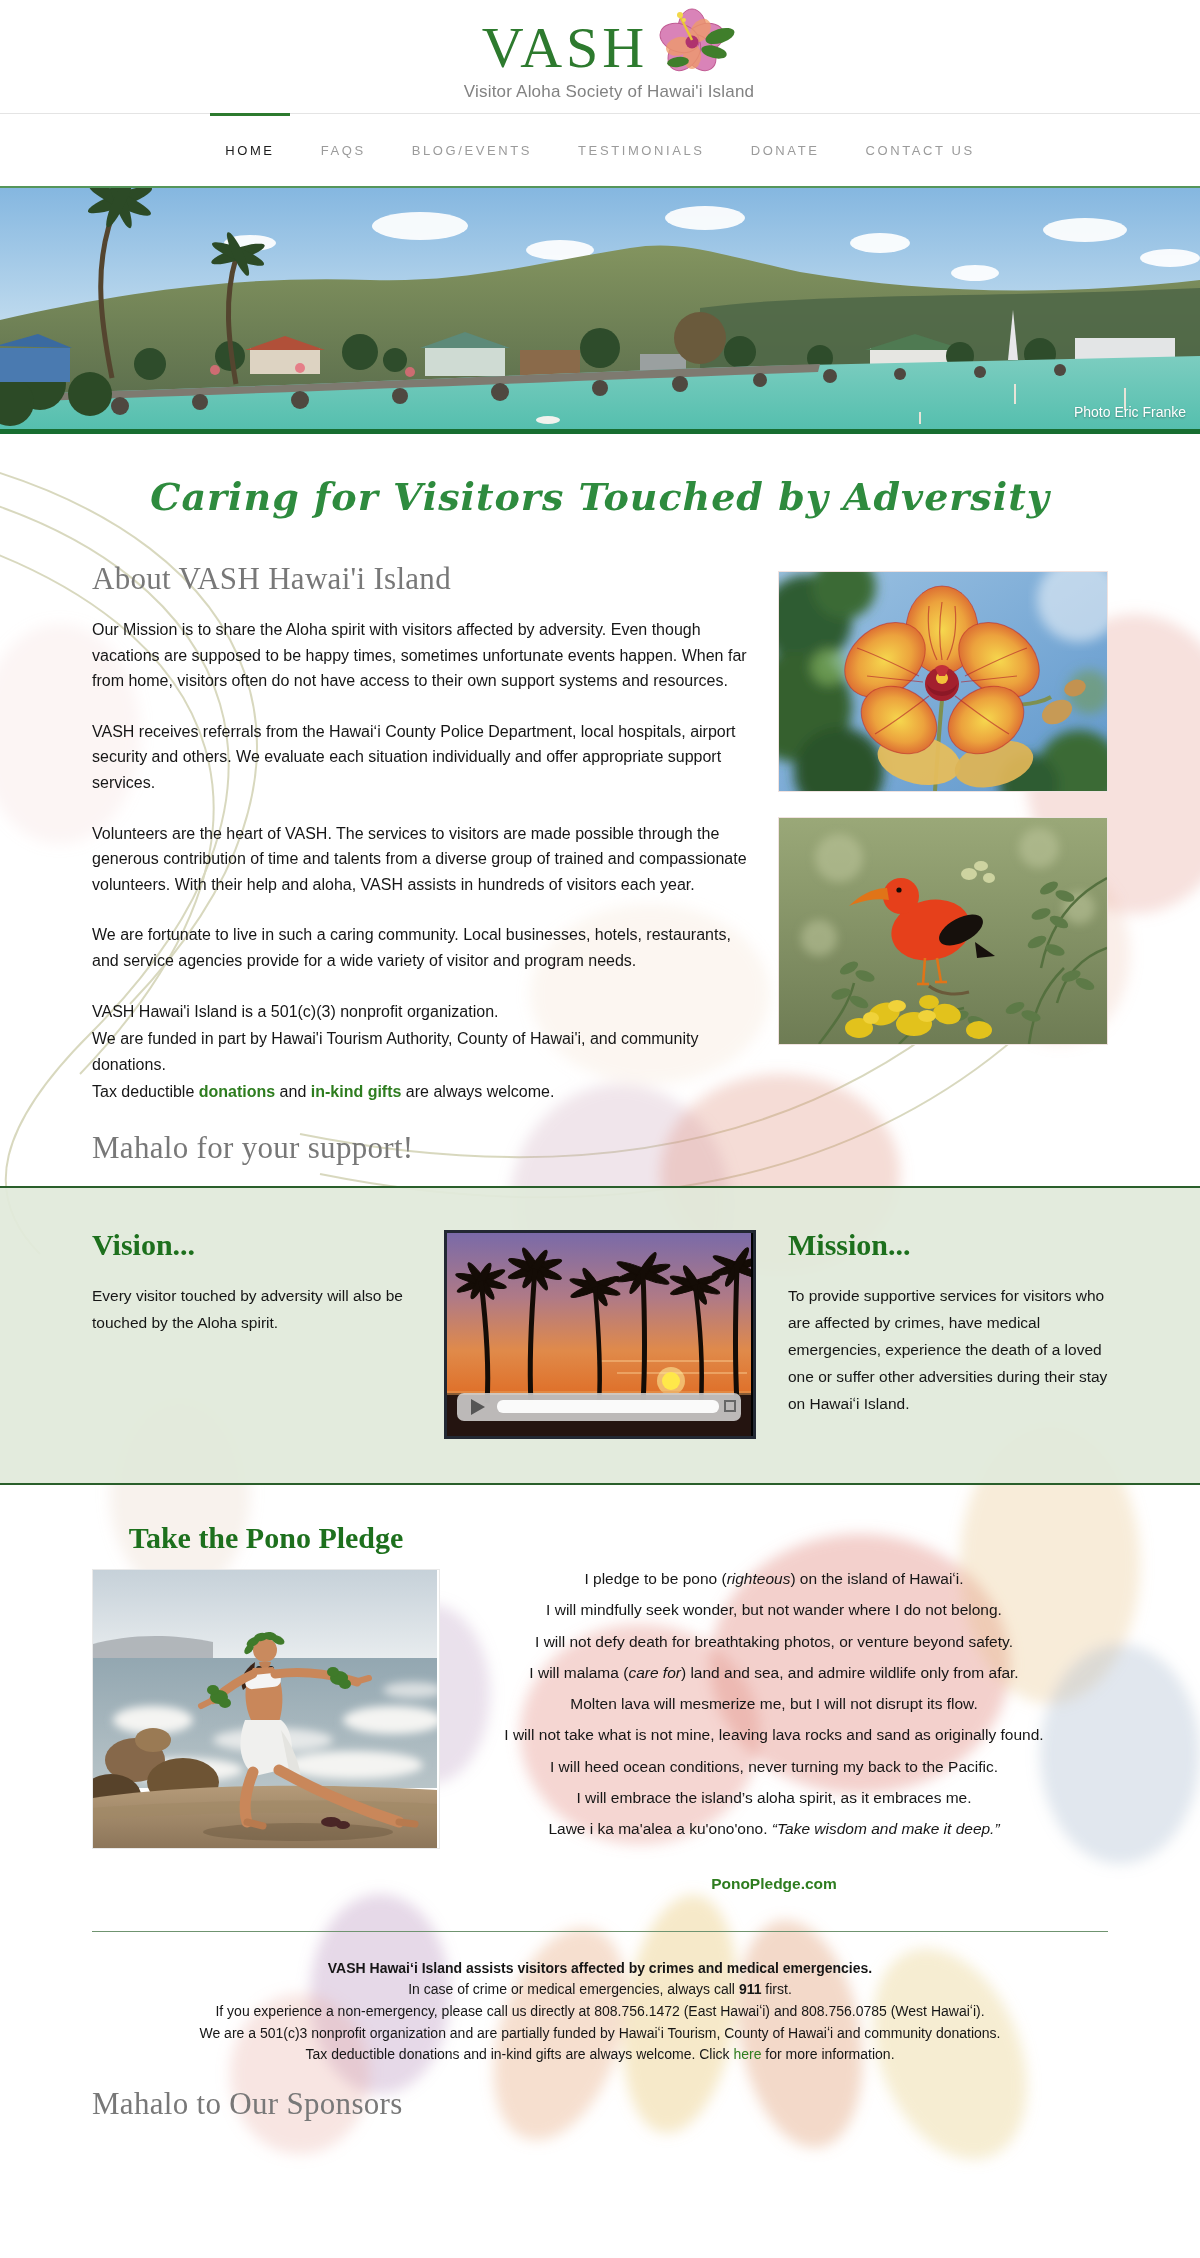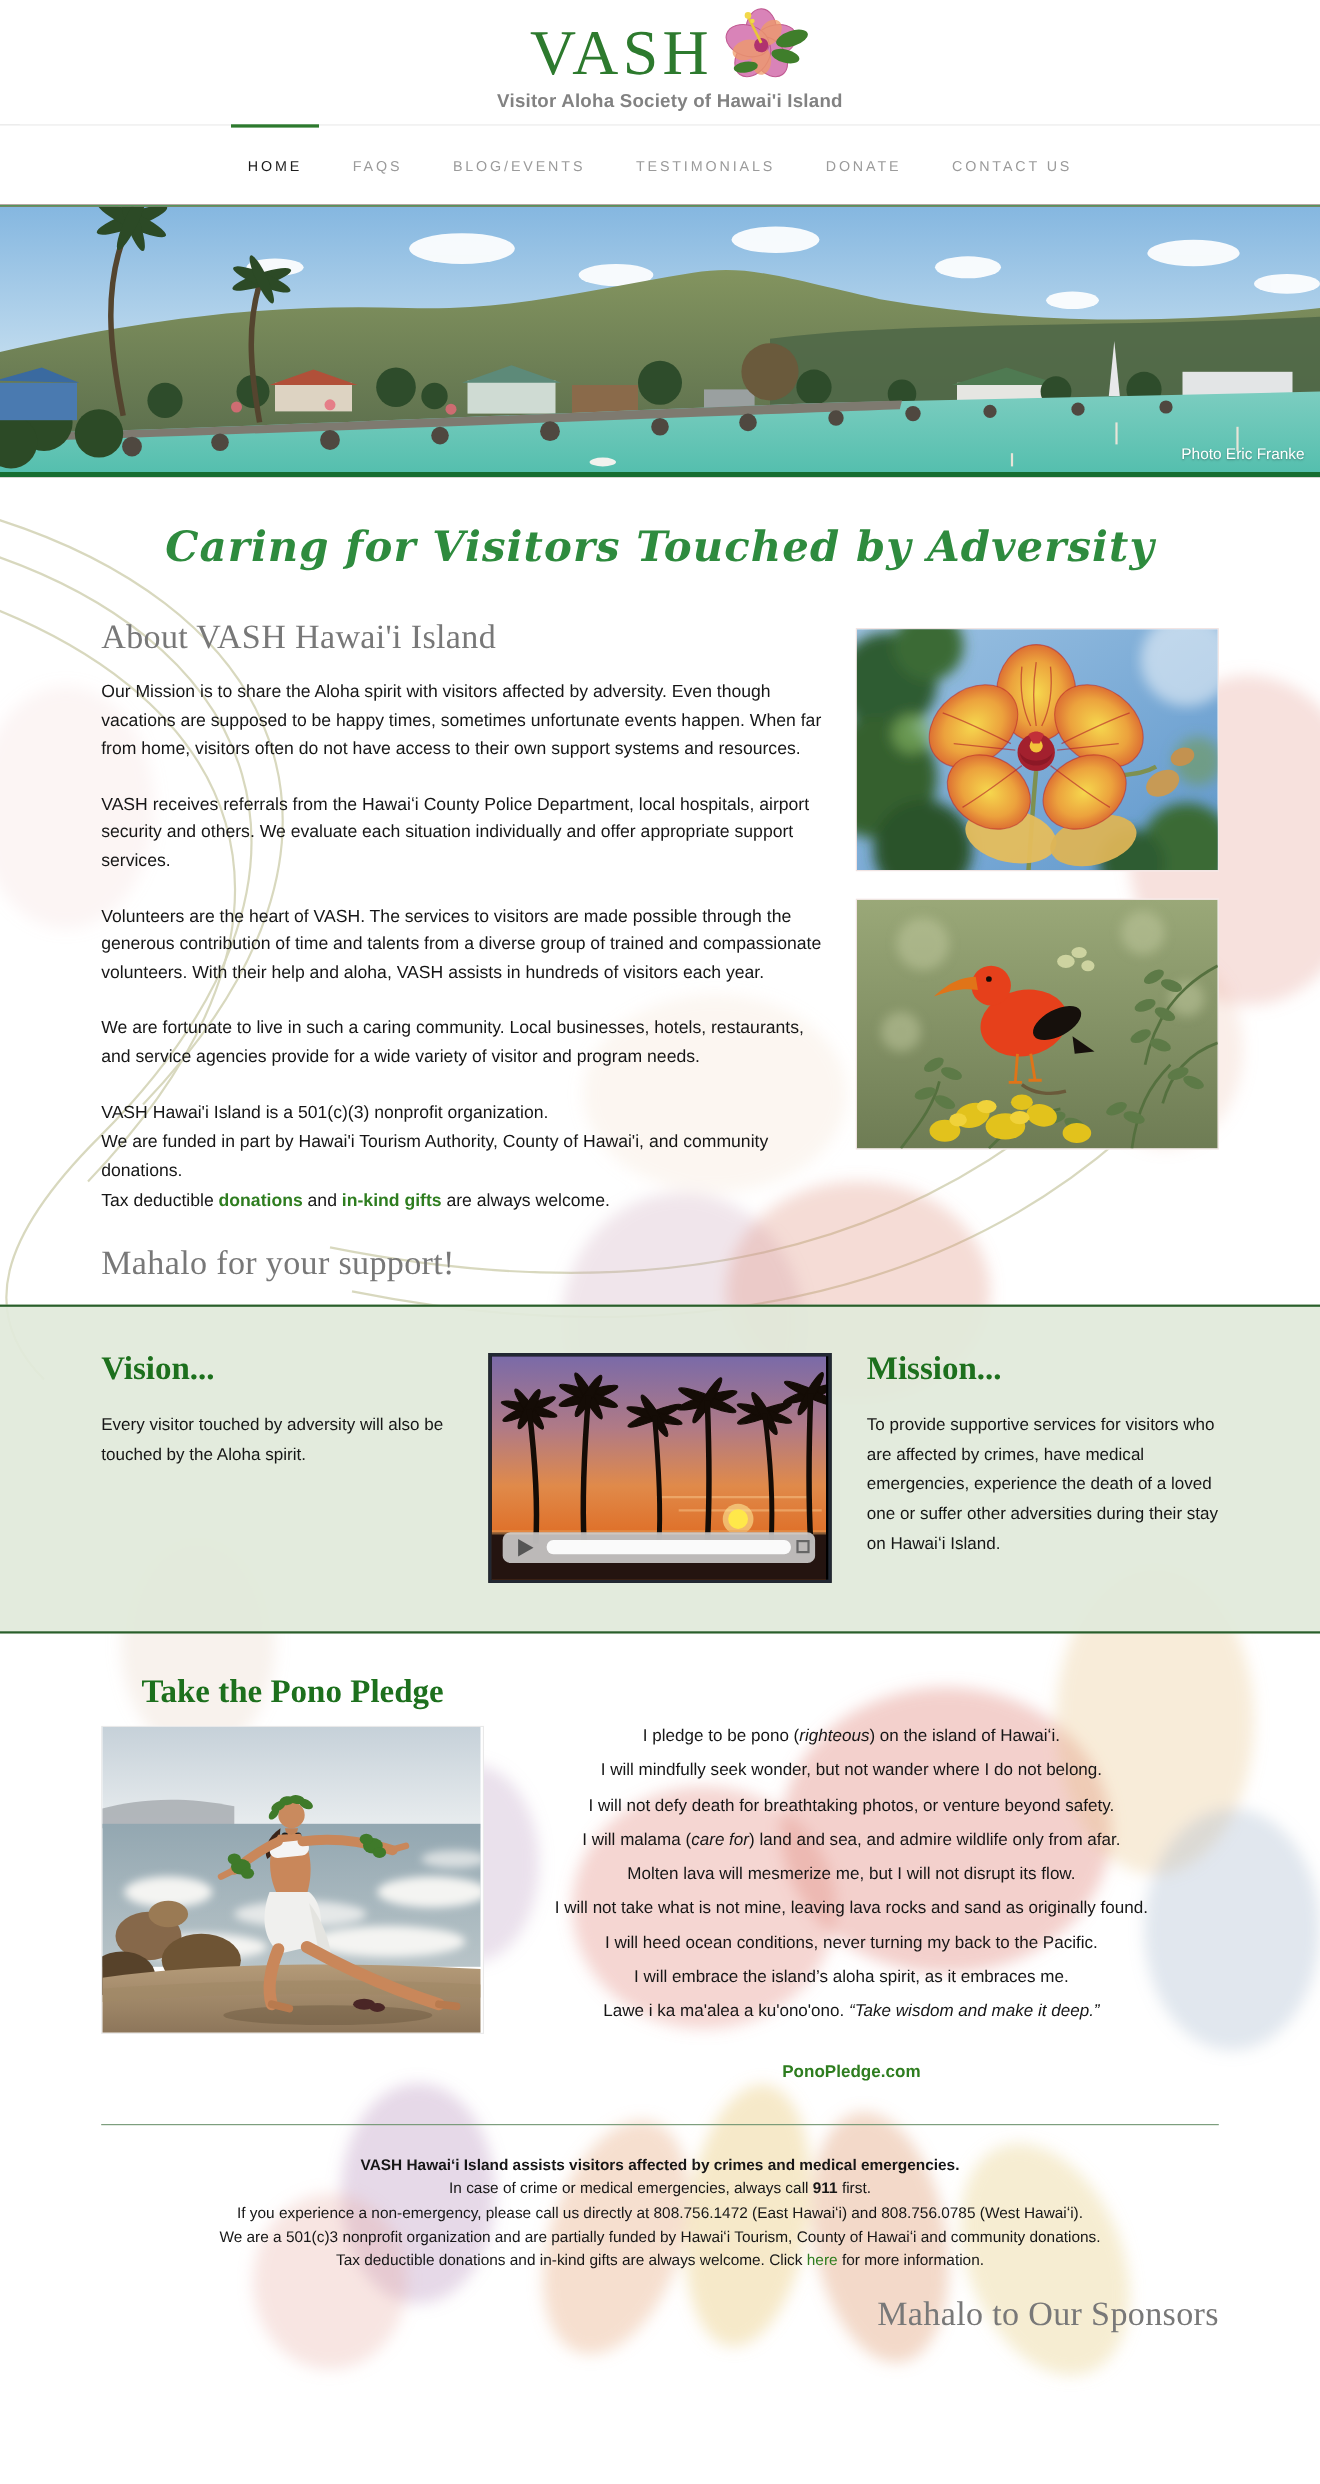--- a/index.html
+++ b/index.html
@@ -11,21 +11,21 @@
   }
 
   
   .site-header { height:113px; text-align:center; padding-top:10px; position:relative; background:#fff;margin-left:18px; }
   .logo-row { display:flex; justify-content:center; align-items:flex-end; height:68px; }
   .logo-text {
     font-family:"Liberation Serif", serif; font-size:58px; line-height:60px;
     color:#2d7a2e; letter-spacing:4px; font-weight:400;
   }
   .logo-flower { margin-left:10px; margin-bottom:2px; }
-  .tagline { font-size:17px; font-weight:700; color:#828282; margin-top:4px; letter-spacing:.2px; }
+  .tagline { font-size:17px; font-weight:400; color:#828282; margin-top:4px; letter-spacing:.2px; }
 
   
   nav { border-top:1px solid #e4e4e4; height:73px; display:flex; justify-content:center; background:#fff; }
   .nav-item {
     position:relative; display:block; line-height:73px; padding:0 23px;
     font-size:13px; letter-spacing:2.6px; color:#9b9b9b; text-decoration:none; white-space:nowrap;
   }
   .nav-item.active { color:#1c1c1c; }
   .nav-item.active::before {
     content:""; position:absolute; top:-1px; left:8px; right:8px; height:3px; background:#2d7a2e;
@@ -88,21 +88,21 @@
 
   .divider { border:none; border-top:1px solid #6f9470; margin:4px 0 0; }
 
   
   .info { text-align:center; padding:26px 0 6px; font-size:14px; line-height:1.55; }
   .info .b { font-weight:700; }
   .info .green { color:#2e7d1f; font-weight:400; text-decoration:none; }
   .info p.lead { font-weight:700; }
 
   
-  .sponsors h2 { text-align:right; margin:14px 0 16px; }
+  .sponsors h2 { text-align:left; margin:14px 0 16px; }
   .sponsor-row { position:relative; height:158px; }
 </style>
 </head>
 <body>
 
 <header class="site-header">
   <div class="logo-row">
     <span class="logo-text">VASH</span>
     <span class="logo-flower">
       <svg width="78" height="64" viewBox="0 0 78 64">

